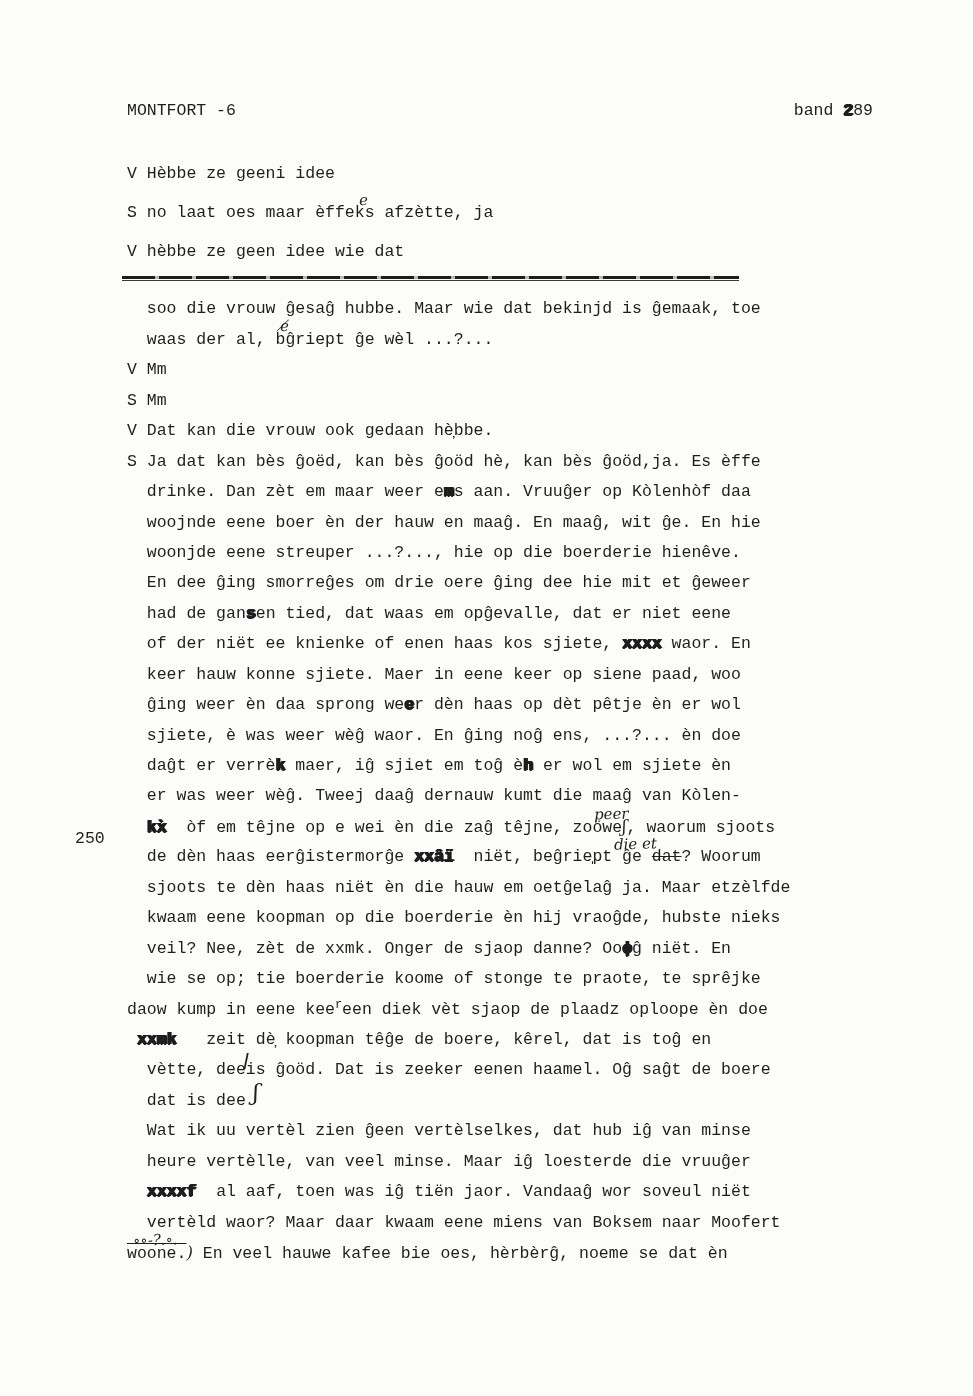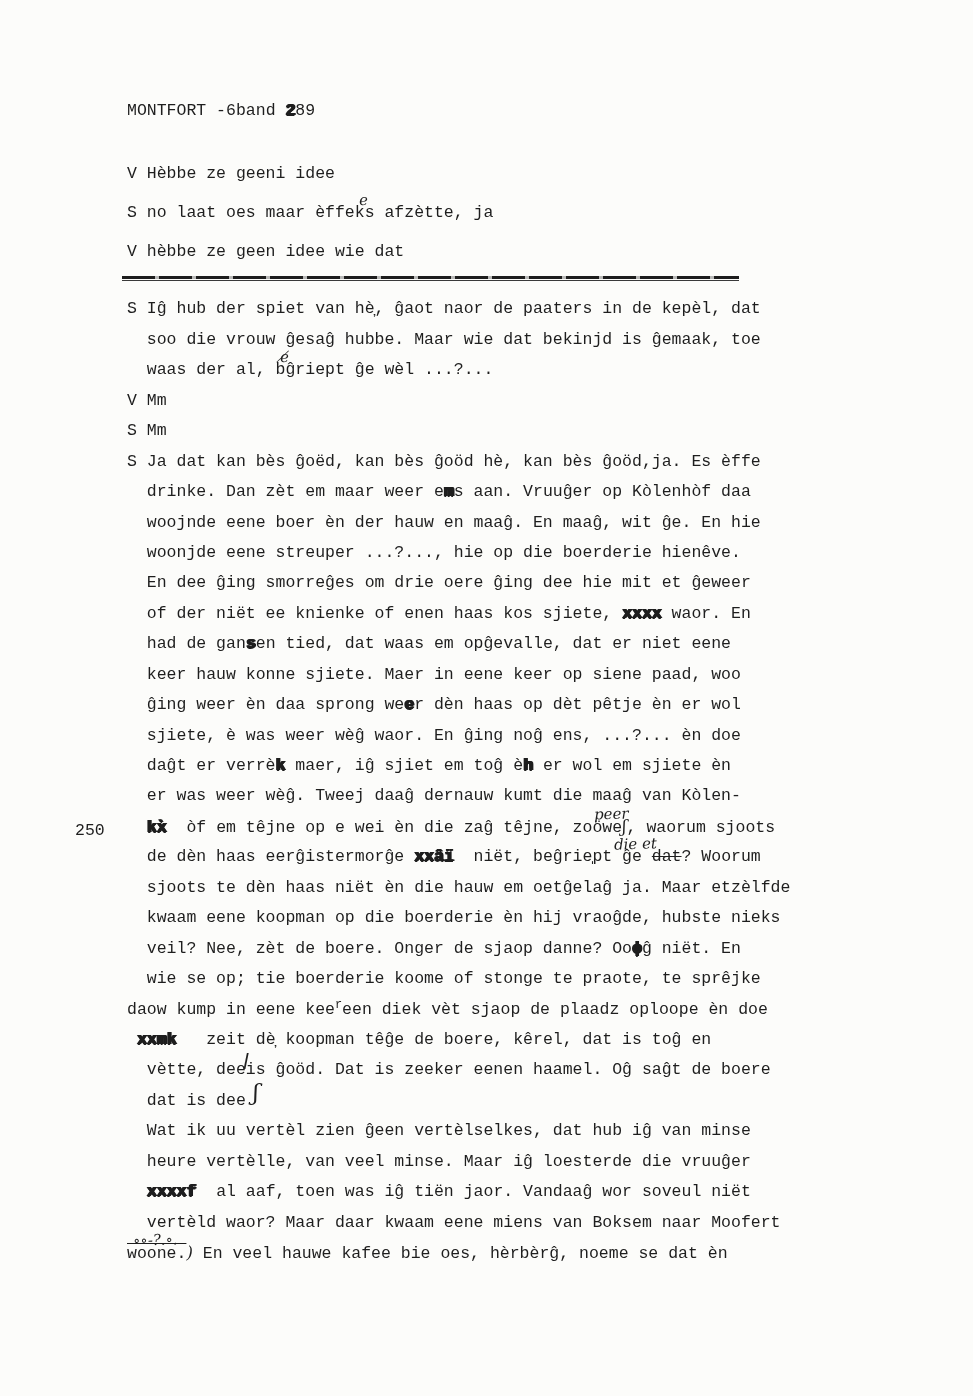--- a/index.html
+++ b/index.html
@@ -7,21 +7,21 @@
     position:relative;
     width:973px;height:1396px;
     margin:0 auto;
     background:#fcfcfa;
     font-family:"Liberation Mono","DejaVu Sans Mono",monospace;
     font-size:16.5px;
     color:#1e1e1e;
     overflow:hidden;
   }
   .content{position:absolute;left:127px;top:96px;width:746px;}
-  .header{display:flex;height:30.45px;line-height:30.45px;white-space:pre;}
+  .header{display:flex;justify-content:space-between;height:30.45px;line-height:30.45px;white-space:pre;}
   .lines{}
   .line{height:30.45px;line-height:30.45px;white-space:pre;position:relative;}
   .line.secA{height:32px;line-height:32px;margin-top:7px;}
   .line.first{margin-top:32px;}
   .divider{height:26px;position:relative;}
   .divider::before{
     content:"";position:absolute;left:-5px;top:8px;width:617px;height:3px;
     background:repeating-linear-gradient(90deg,#1d1d1d 0 33px,rgba(29,29,29,.3) 33px 37px);
   }
   .divider::after{
@@ -40,58 +40,58 @@
     position:absolute;bottom:.72em;left:0;white-space:nowrap;
     font-family:"DejaVu Serif",serif;font-style:italic;
     font-size:15px;line-height:14px;transform:rotate(-2deg);
   }
   .mark{position:relative;display:inline-block;width:0;vertical-align:baseline;}
   .mark>.ann{
     position:absolute;left:-3px;top:-24px;white-space:nowrap;
     font-family:"DejaVu Serif",serif;font-style:italic;
     font-size:23px;line-height:23px;
   }
-  .mnum{position:absolute;left:-52px;top:4px;}
+  .mnum{position:absolute;left:-52px;top:12px;}
 </style>
 </head>
 <body>
 
 <div class="page">
   <div class="content">
     <div class="header">
       <span>MONTFORT -6</span>
       <span id="band-number"><span>band </span><span class="blot">2</span><span>89</span></span>
     </div>
     <div class="lines" id="lines">
         <div class="line secA first"><span>V Hèbbe ze geeni idee</span></div>
         <div class="line secA"><span>S no laat oes maar èffek</span><span class="above"><span class="ann" style="left: -6px;">e</span></span><span>s afzètte, ja</span></div>
         <div class="line secA"><span>V hèbbe ze geen idee wie dat</span></div>
         <div class="divider"></div>
-        <div class="line"><span>S Iĝ hub der spiet van hè̦, ĝaot naor de paaters in de kepèl, dat</span></div>
         <div class="line"><span>  soo die vrouw ĝesaĝ hubbe. Maar wie dat bekinjd is ĝemaak, toe</span></div>
         <div class="line"><span>  waas der al, b</span><span class="above"><span class="ann" style="left: -5px;">e̸</span></span><span>ĝriept ĝe wèl ...?...</span></div>
         <div class="line"><span>V Mm</span></div>
         <div class="line"><span>S Mm</span></div>
+        <div class="line"><span>V Dat kan die vrouw ook gedaan hè̦bbe.</span></div>
         <div class="line"><span>S Ja dat kan bès ĝoëd, kan bès ĝoöd hè, kan bès ĝoöd,ja. Es èffe</span></div>
         <div class="line"><span>  drinke. Dan zèt em maar weer e</span><span class="blot">m</span><span>s aan. Vruuĝer op Kòlenhòf daa</span></div>
         <div class="line"><span>  woojnde eene boer èn der hauw en maaĝ. En maaĝ, wit ĝe. En hie</span></div>
         <div class="line"><span>  woonjde eene streuper ...?..., hie op die boerderie hienêve.</span></div>
         <div class="line"><span>  En dee ĝing smorreĝes om drie oere ĝing dee hie mit et ĝeweer</span></div>
+        <div class="line"><span>  had de gan</span><span class="blot">s</span><span>en tied, dat waas em opĝevalle, dat er niet eene</span></div>
         <div class="line"><span>  of der niët ee knienke of enen haas kos sjiete, </span><span class="blot">xxxx</span><span> waor. En</span></div>
-        <div class="line"><span>  had de gan</span><span class="blot">s</span><span>en tied, dat waas em opĝevalle, dat er niet eene</span></div>
         <div class="line"><span>  keer hauw konne sjiete. Maer in eene keer op siene paad, woo</span></div>
         <div class="line"><span>  ĝing weer èn daa sprong we</span><span class="blot">e</span><span>r dèn haas op dèt pêtje èn er wol</span></div>
         <div class="line"><span>  sjiete, è was weer wèĝ waor. En ĝing noĝ ens, ...?... èn doe</span></div>
         <div class="line"><span>  daĝt er verrè</span><span class="blot">k</span><span> maer, iĝ sjiet em toĝ è</span><span class="blot">h</span><span> er wol em sjiete èn</span></div>
         <div class="line"><span>  er was weer wèĝ. Tweej daaĝ dernauw kumt die maaĝ van Kòlen-</span></div>
         <div class="line"><span class="mnum">250</span><span>  </span><span class="blot">kx̀</span><span>  òf em têjne op e wei èn die zaĝ têjne, zoöwe</span><span class="above"><span class="ann" style="left: -28px;">peer</span></span><span class="hand">ʃ</span><span>, waorum sjoots</span></div>
         <div class="line"><span>  de dèn haas eerĝistermorĝe </span><span class="blot">xxâï</span><span>  niët, beĝrie̩pt </span><span class="above"><span class="ann" style="left: -8px;">die et</span></span><span>ĝe </span><span class="strike">dat</span><span>? Woorum</span></div>
         <div class="line"><span>  sjoots te dèn haas niët èn die hauw em oetĝelaĝ ja. Maar etzèlfde</span></div>
         <div class="line"><span>  kwaam eene koopman op die boerderie èn hij vraoĝde, hubste nieks</span></div>
-        <div class="line"><span>  veil? Nee, zèt de boere. Onger de sjaop danne? Oo</span><span class="blot">ɸ</span><span>ĝ niët. En</span></div>
+        <div class="line"><span>  veil? Nee, zèt de xxmk. Onger de sjaop danne? Oo</span><span class="blot">ɸ</span><span>ĝ niët. En</span></div>
         <div class="line"><span>  wie se op; tie boerderie koome of stonge te praote, te sprêjke</span></div>
         <div class="line"><span>daow kump in eene kee</span><span class="sup">r</span><span>een diek vèt sjaop de plaadz oploope èn doe</span></div>
         <div class="line"><span> </span><span class="blot">xxmk</span><span>   zeit dè̦ koopman têĝe de boere, kêrel, dat is toĝ en</span></div>
         <div class="line"><span>  vètte, dee</span><span class="mark"><span class="ann">ǀ</span></span><span>is ĝoöd. Dat is zeeker eenen haamel. Oĝ saĝt de boere</span></div>
         <div class="line"><span>  dat is dee </span><span class="mark"><span class="ann">ʃ</span></span></div>
         <div class="line"><span>  Wat ik uu vertèl zien ĝeen vertèlselkes, dat hub iĝ van minse</span></div>
         <div class="line"><span>  heure vertèlle, van veel minse. Maar iĝ loesterde die vruuĝer</span></div>
         <div class="line"><span>  </span><span class="blot">xxxxf</span><span>  al aaf, toen was iĝ tiën jaor. Vandaaĝ wor soveul niët</span></div>
         <div class="line"><span>  vertèld waor? Maar daar kwaam eene miens van Boksem naar Moofert</span></div>
         <div class="line"><span class="above"><span class="ann" style="left: 6px;">∘∘-?.∘.</span></span><span class="ovl">woone.</span><span class="hand">)</span><span> En veel hauwe kafee bie oes, hèrbèrĝ, noeme se dat èn</span></div>

